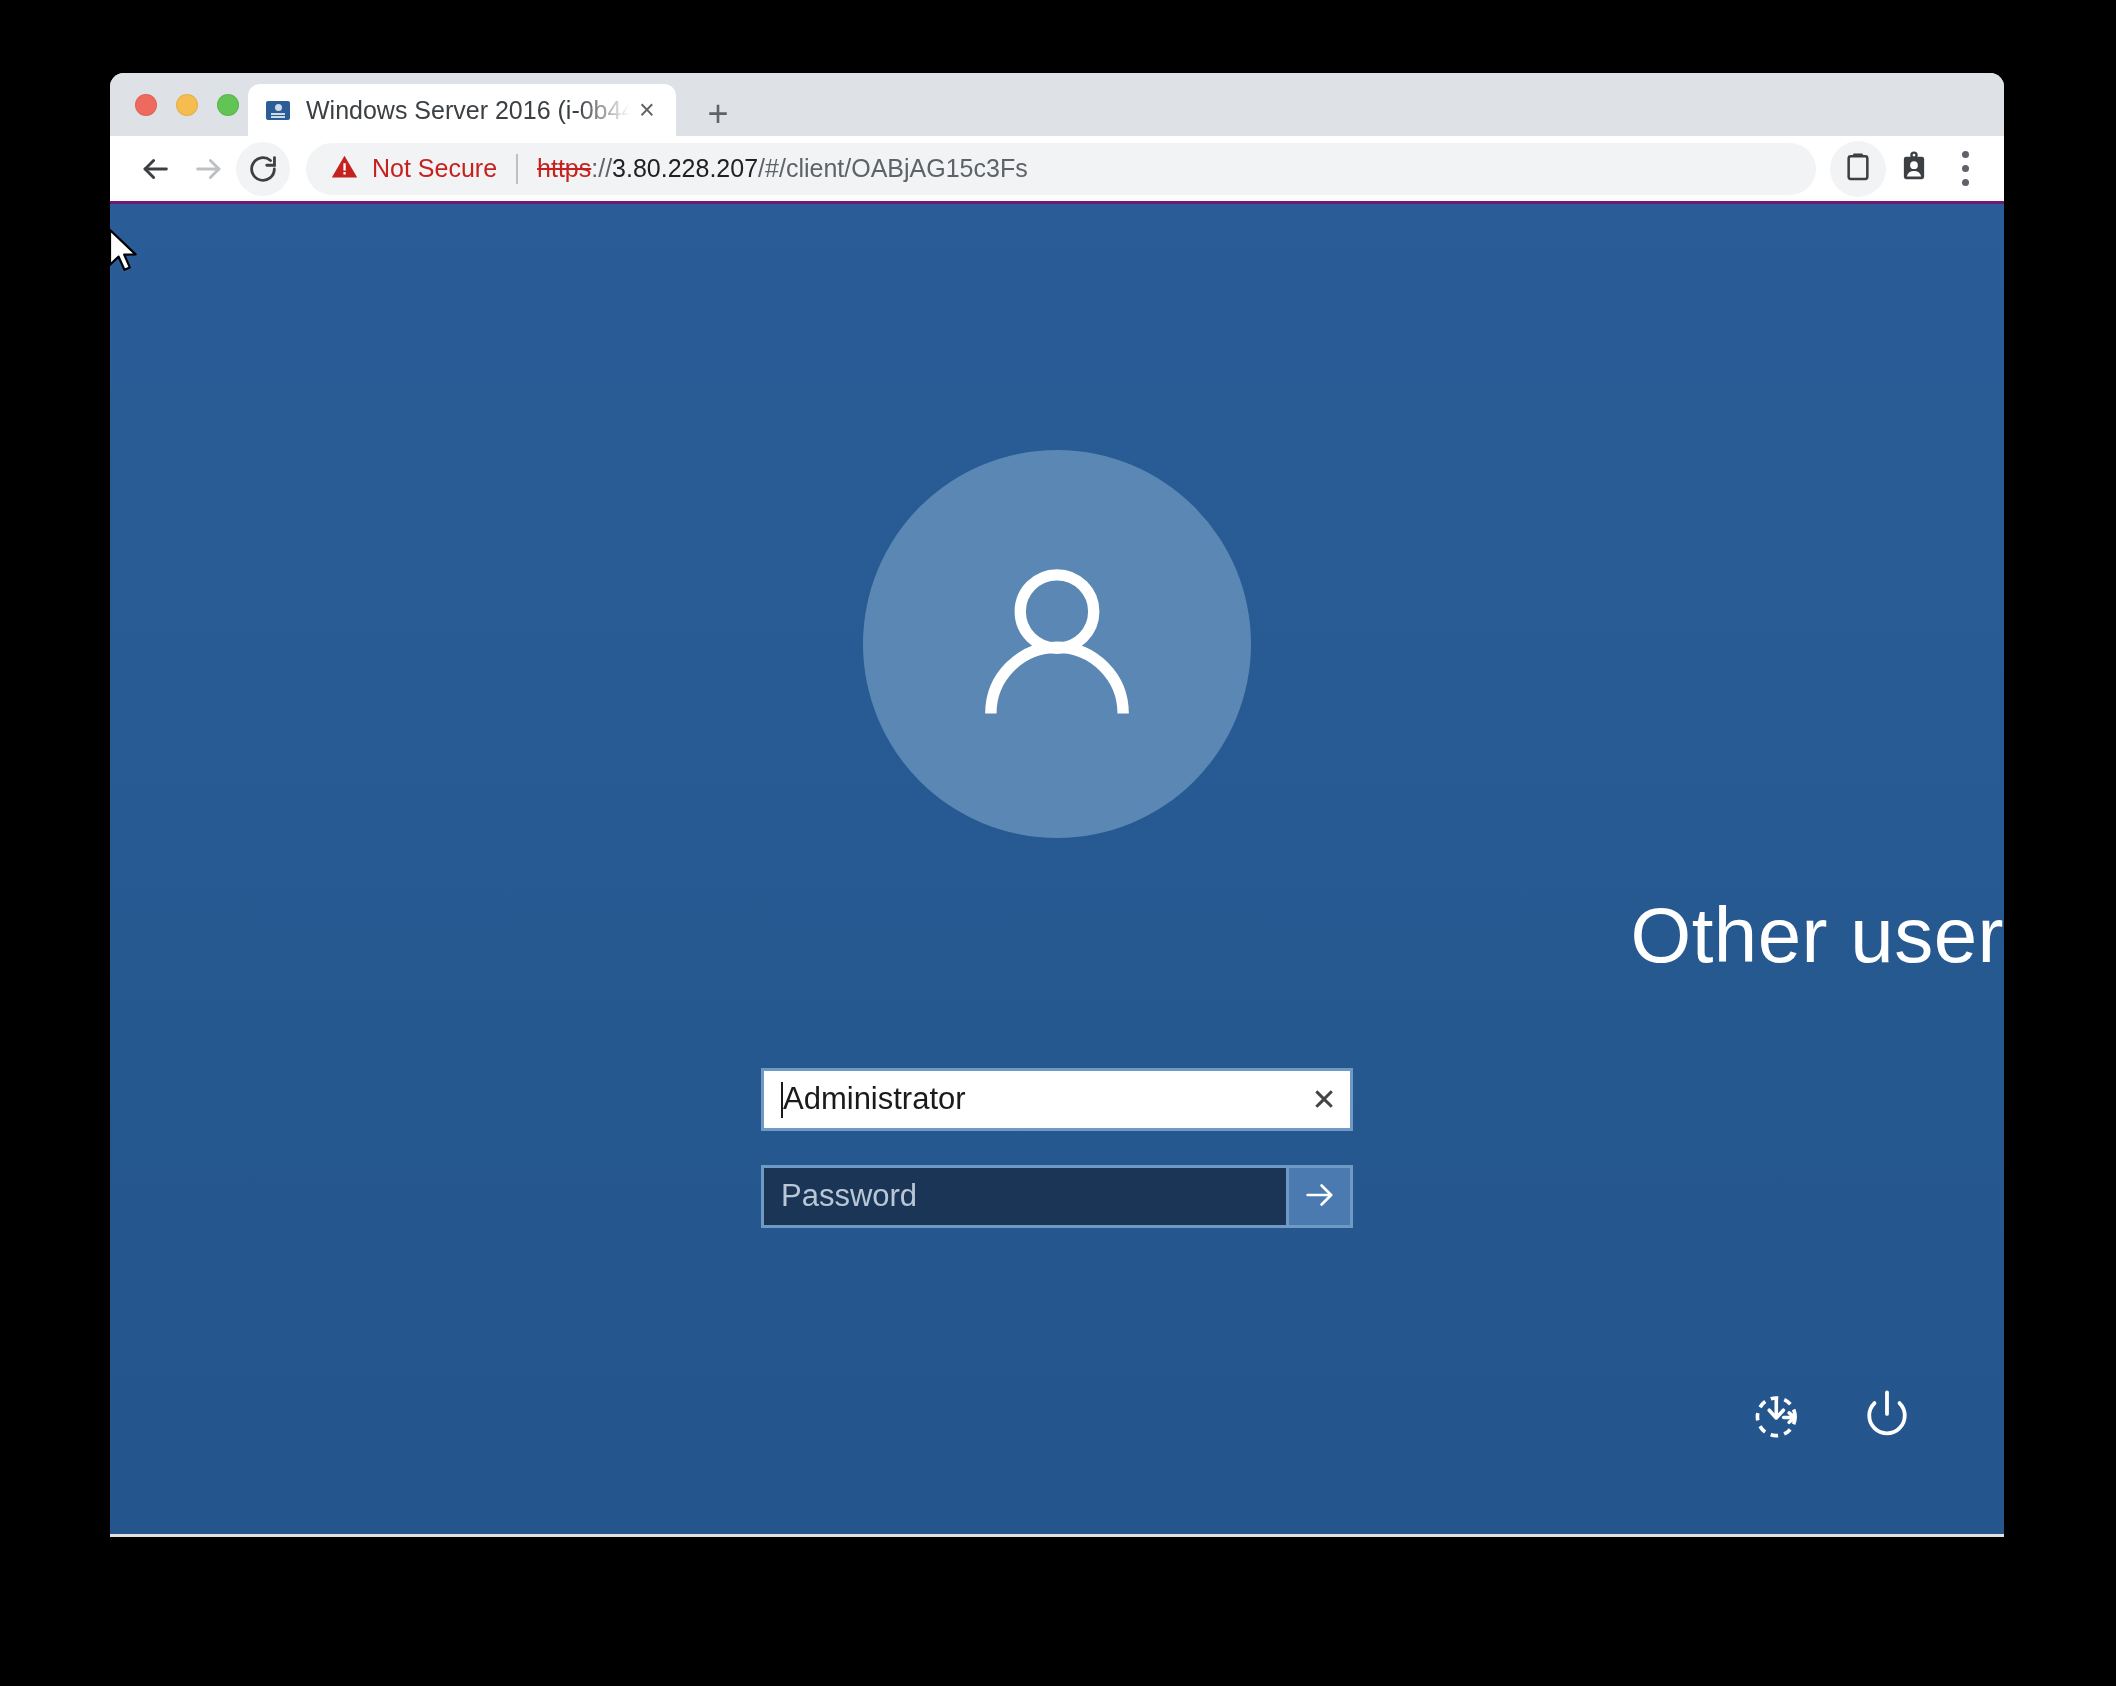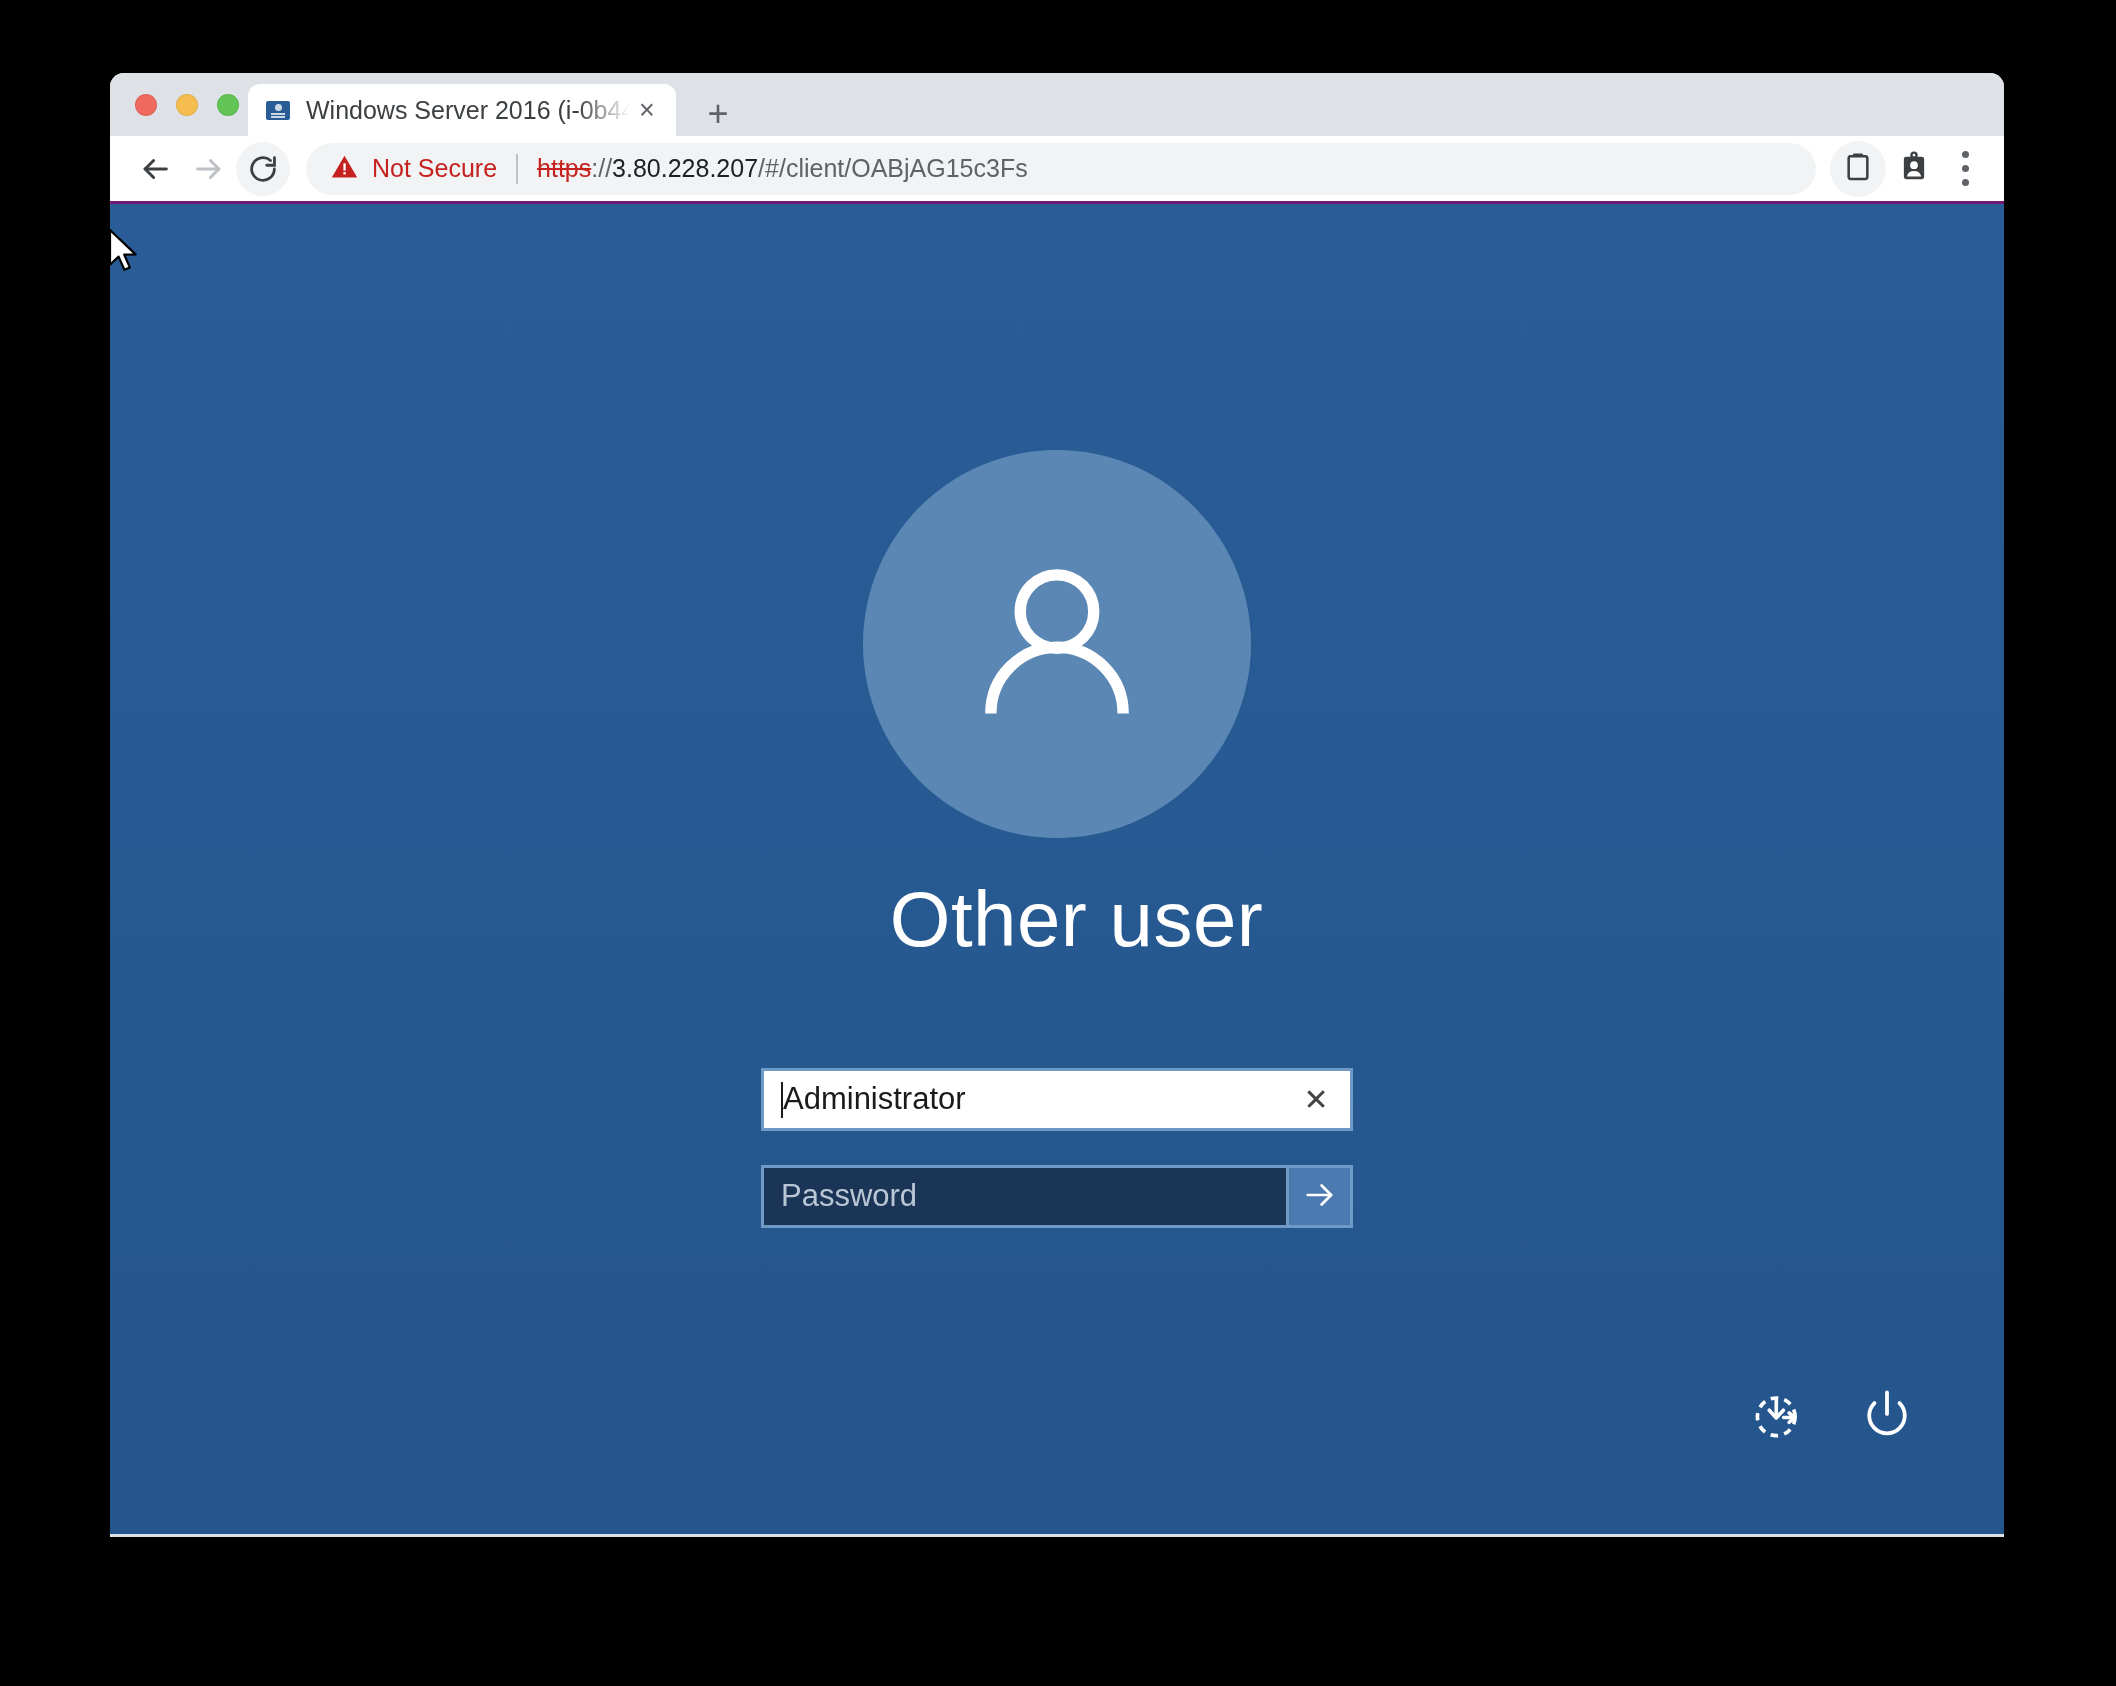--- a/index.html
+++ b/index.html
@@ -198,22 +198,22 @@
     transform: translateX(-50%);
     width: 388px; height: 388px;
     border-radius: 50%;
     background: #5b87b4;
     display: flex; align-items: center; justify-content: center;
   }
 
   .other-user-label {
     position: absolute;
     left: 0; right: 0;
-    top: 670px;
-    text-align: center;
+    top: 686px;
+    text-align: right;
     color: #ffffff;
     font-size: 78px;
     font-weight: 300;
     letter-spacing: 0.5px;
     padding-left: 39px;
   }
 
   .fields {
     position: absolute;
     left: 50%;
@@ -222,21 +222,21 @@
     width: 592px;
   }
 
   .user-field {
     position: relative;
     height: 63px;
     background: #ffffff;
     border: 3px solid #6f9ac6;
     display: flex;
     align-items: center;
-    padding: 0 8px 0 17px;
+    padding: 0 0 0 17px;
   }
   .caret {
     width: 2px;
     height: 36px;
     background: #1a1a1a;
     flex: 0 0 auto;
   }
   .user-value {
     flex: 1 1 auto;
     font-size: 31px;

